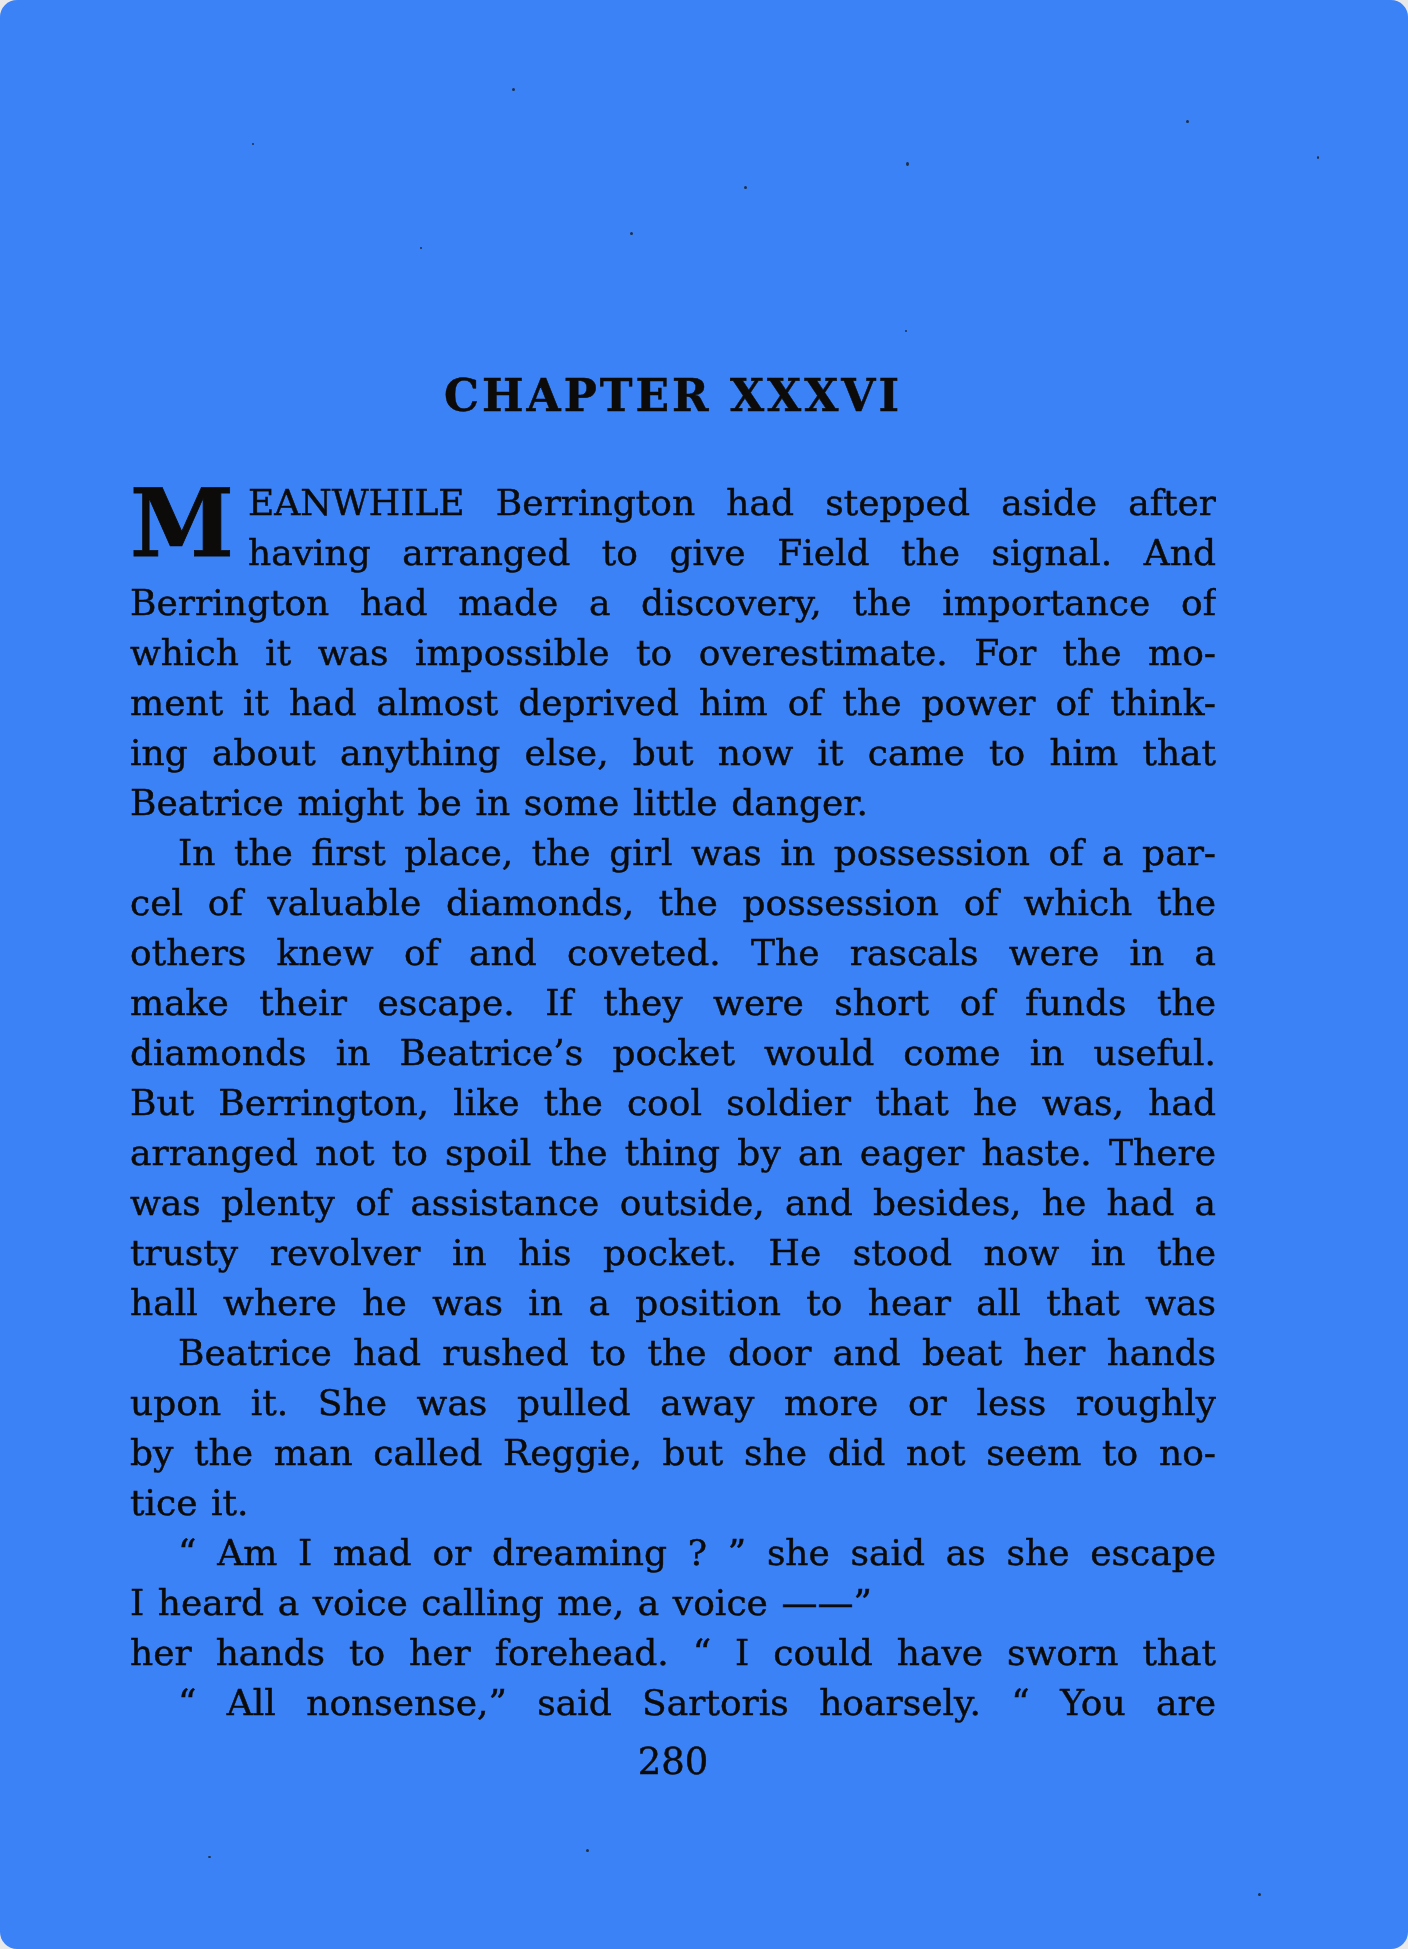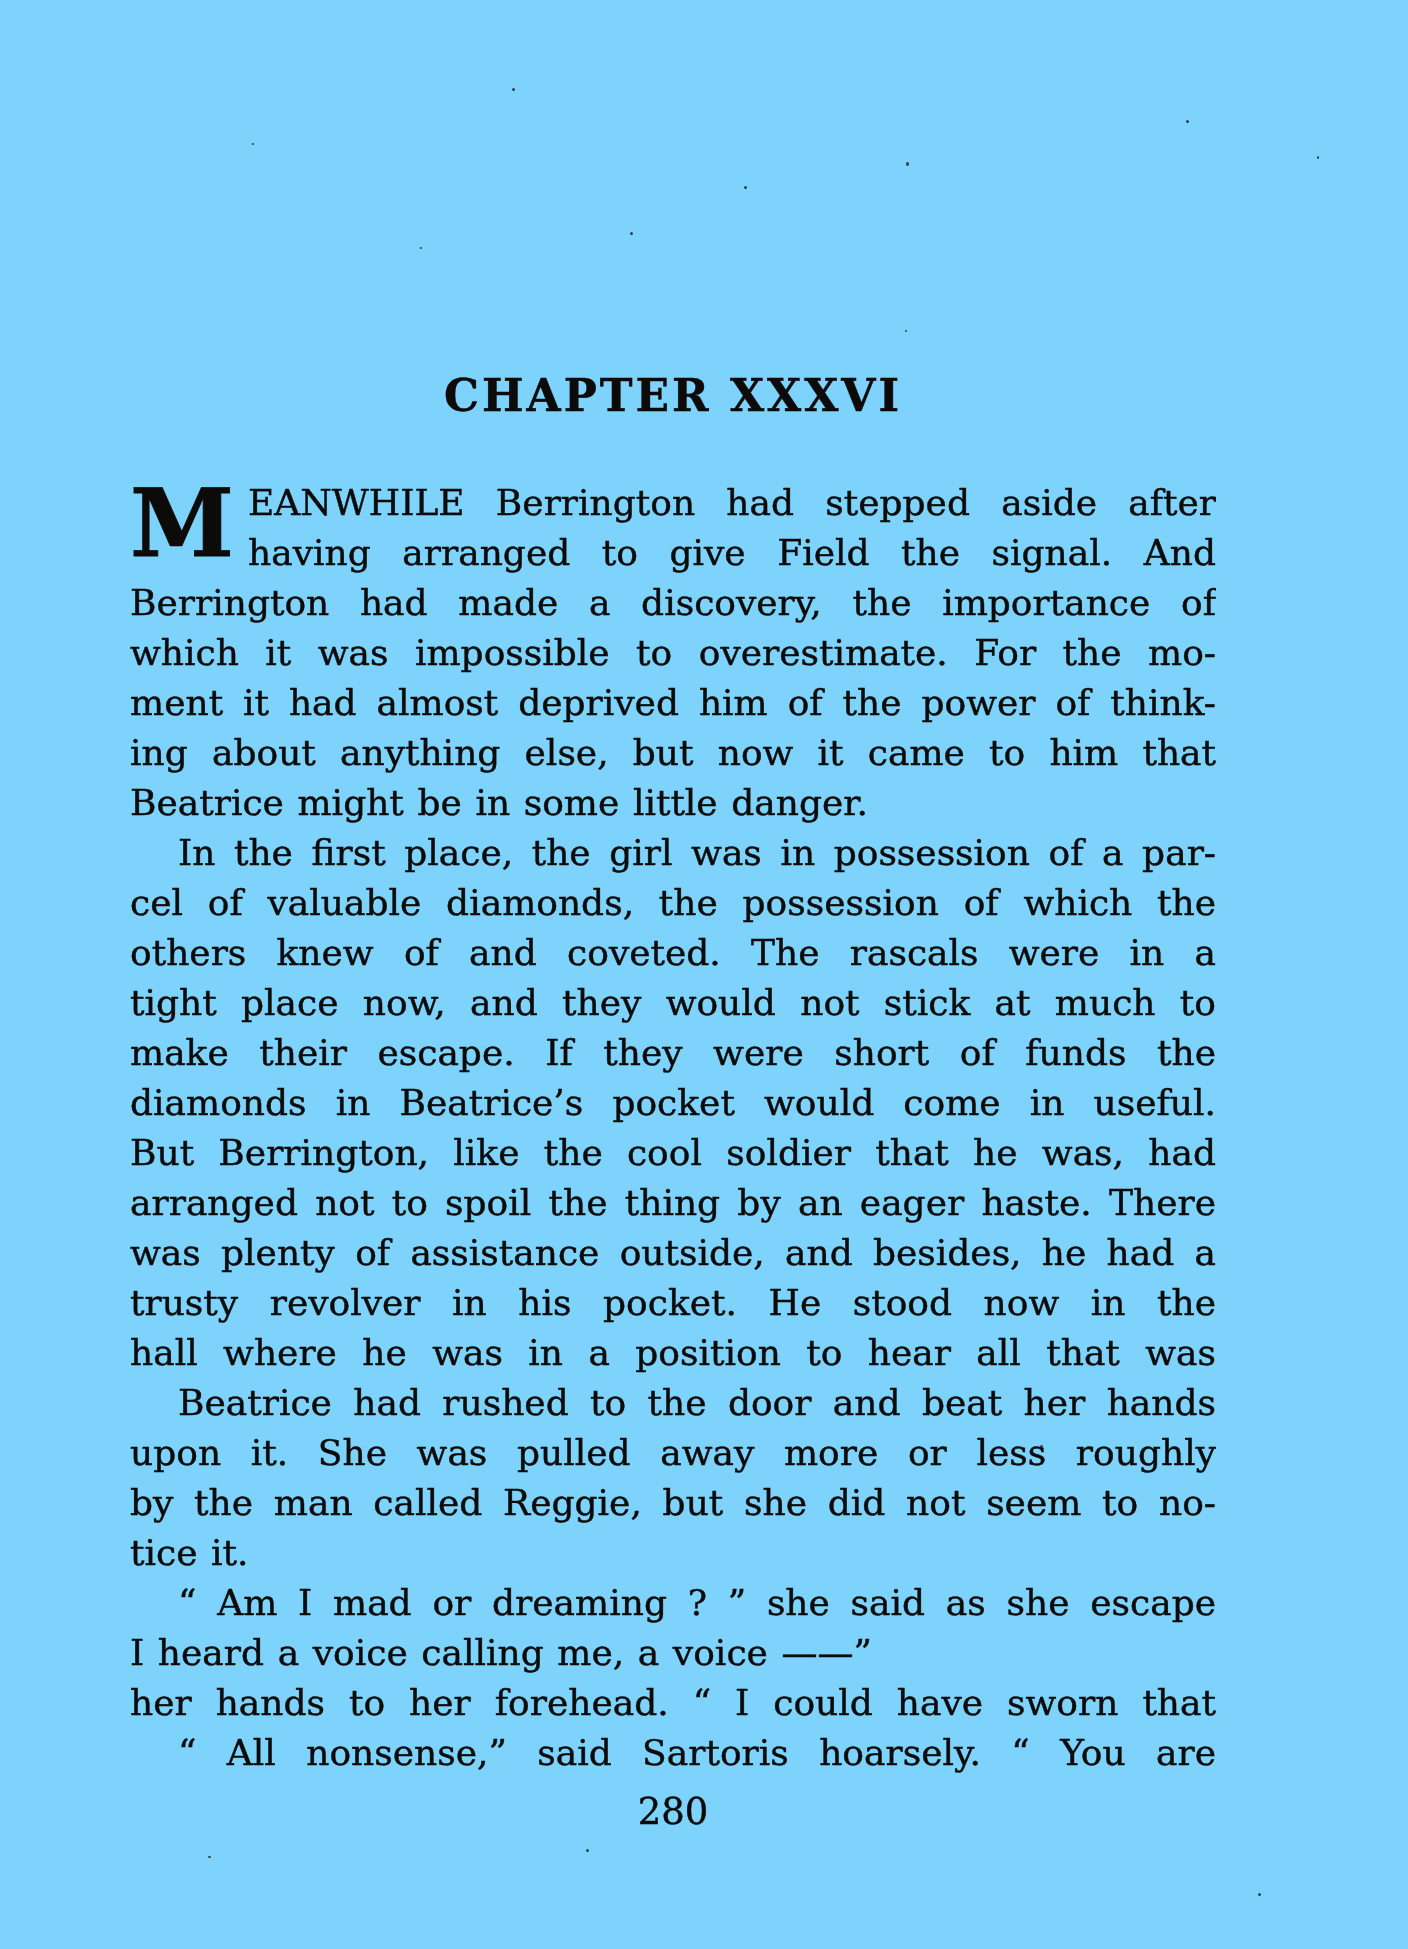--- a/index.html
+++ b/index.html
@@ -64,21 +64,21 @@
   .speck {
     position: absolute;
     background: #1a1a1a;
     border-radius: 50%;
     opacity: 0.8;
   }
 </style>
 </head>
 <body>
 
-<div class="page" style="background: #7dd3fc; color: rgb(12, 11, 10);">
+<div class="page" style="background: #3b82f6; color: rgb(12, 11, 10); border-radius: 17px;">
 
   <div class="speck" style="left:512px; top:88px;  width:3px; height:3px;"></div>
   <div class="speck" style="left:744px; top:186px; width:3px; height:3px;"></div>
   <div class="speck" style="left:906px; top:162px; width:3px; height:4px;"></div>
   <div class="speck" style="left:630px; top:232px; width:3px; height:3px;"></div>
   <div class="speck" style="left:252px; top:143px; width:2px; height:2px;"></div>
   <div class="speck" style="left:1186px; top:120px; width:3px; height:3px;"></div>
   <div class="speck" style="left:1317px; top:156px; width:2px; height:3px;"></div>
   <div class="speck" style="left:420px; top:247px; width:2px; height:2px;"></div>
   <div class="speck" style="left:905px; top:330px; width:2px; height:2px;"></div>
@@ -98,21 +98,20 @@
           <div class="line just">Berrington had made a discovery, the importance of</div>
           <div class="line just">which it was impossible to overestimate.  For the mo-</div>
           <div class="line just">ment it had almost deprived him of the power of think-</div>
           <div class="line just">ing about anything else, but now it came to him that</div>
           <div class="line">Beatrice might be in some little danger.</div>
         </div>
         <div class="para indent">
           <div class="line just">In the first place, the girl was in possession of a par-</div>
           <div class="line just">cel of valuable diamonds, the possession of which the</div>
           <div class="line just">others knew of and coveted.  The rascals were in a</div>
-          <div class="line just">tight place now, and they would not stick at much to</div>
           <div class="line just">make their escape.  If they were short of funds the</div>
           <div class="line just">diamonds in Beatrice’s pocket would come in useful.</div>
           <div class="line just">But Berrington, like the cool soldier that he was, had</div>
           <div class="line just">arranged not to spoil the thing by an eager haste.  There</div>
           <div class="line just">was plenty of assistance outside, and besides, he had a</div>
           <div class="line just">trusty revolver in his pocket.  He stood now in the</div>
           <div class="line just">hall where he was in a position to hear all that was</div>
         </div>
         <div class="para indent">
           <div class="line just">Beatrice had rushed to the door and beat her hands</div>

